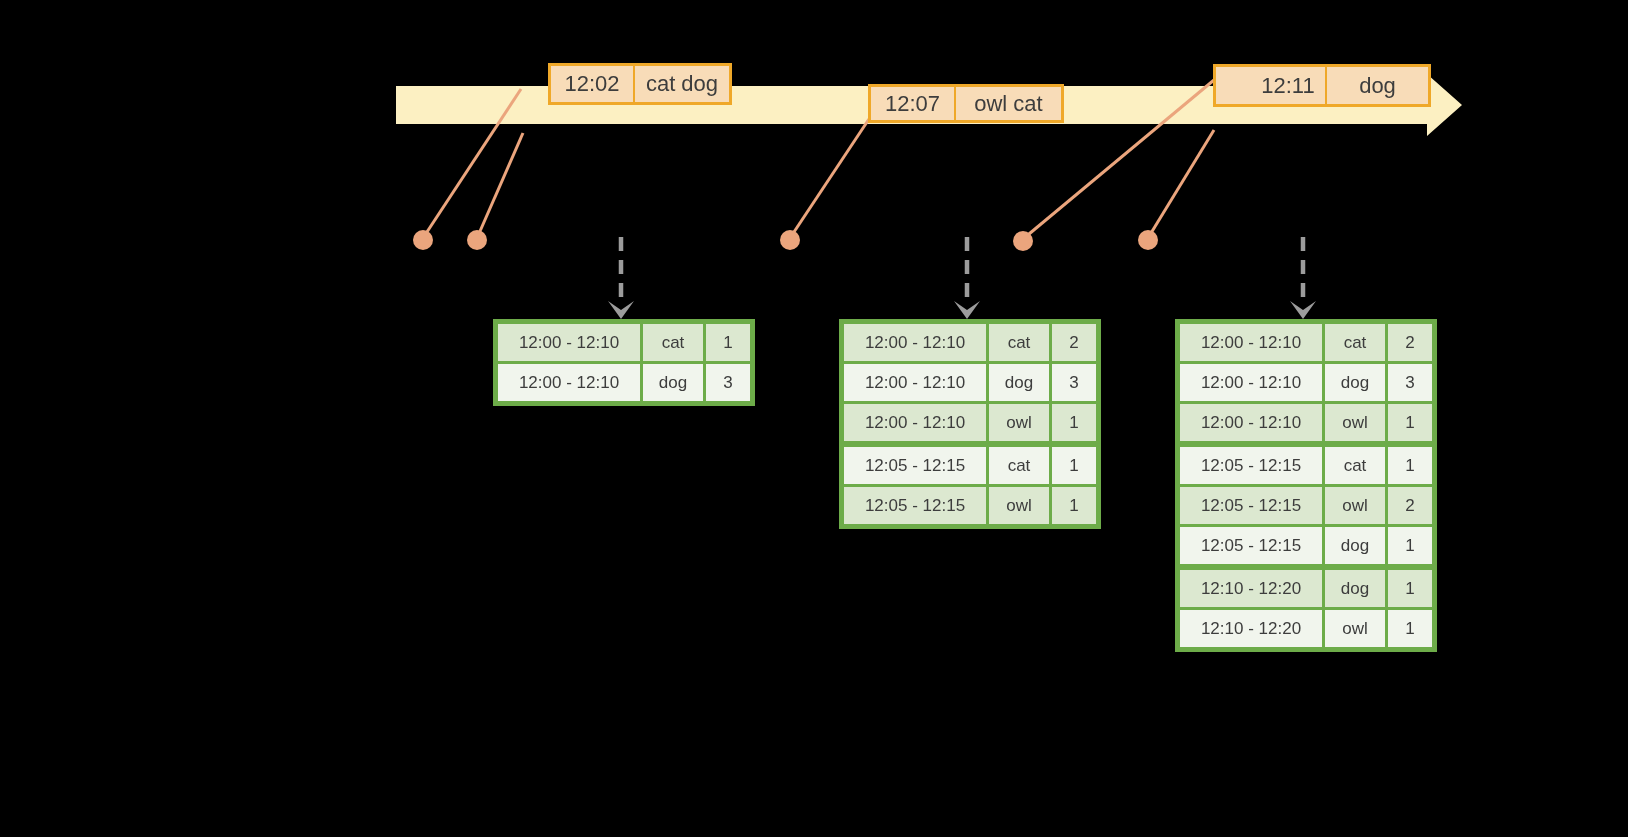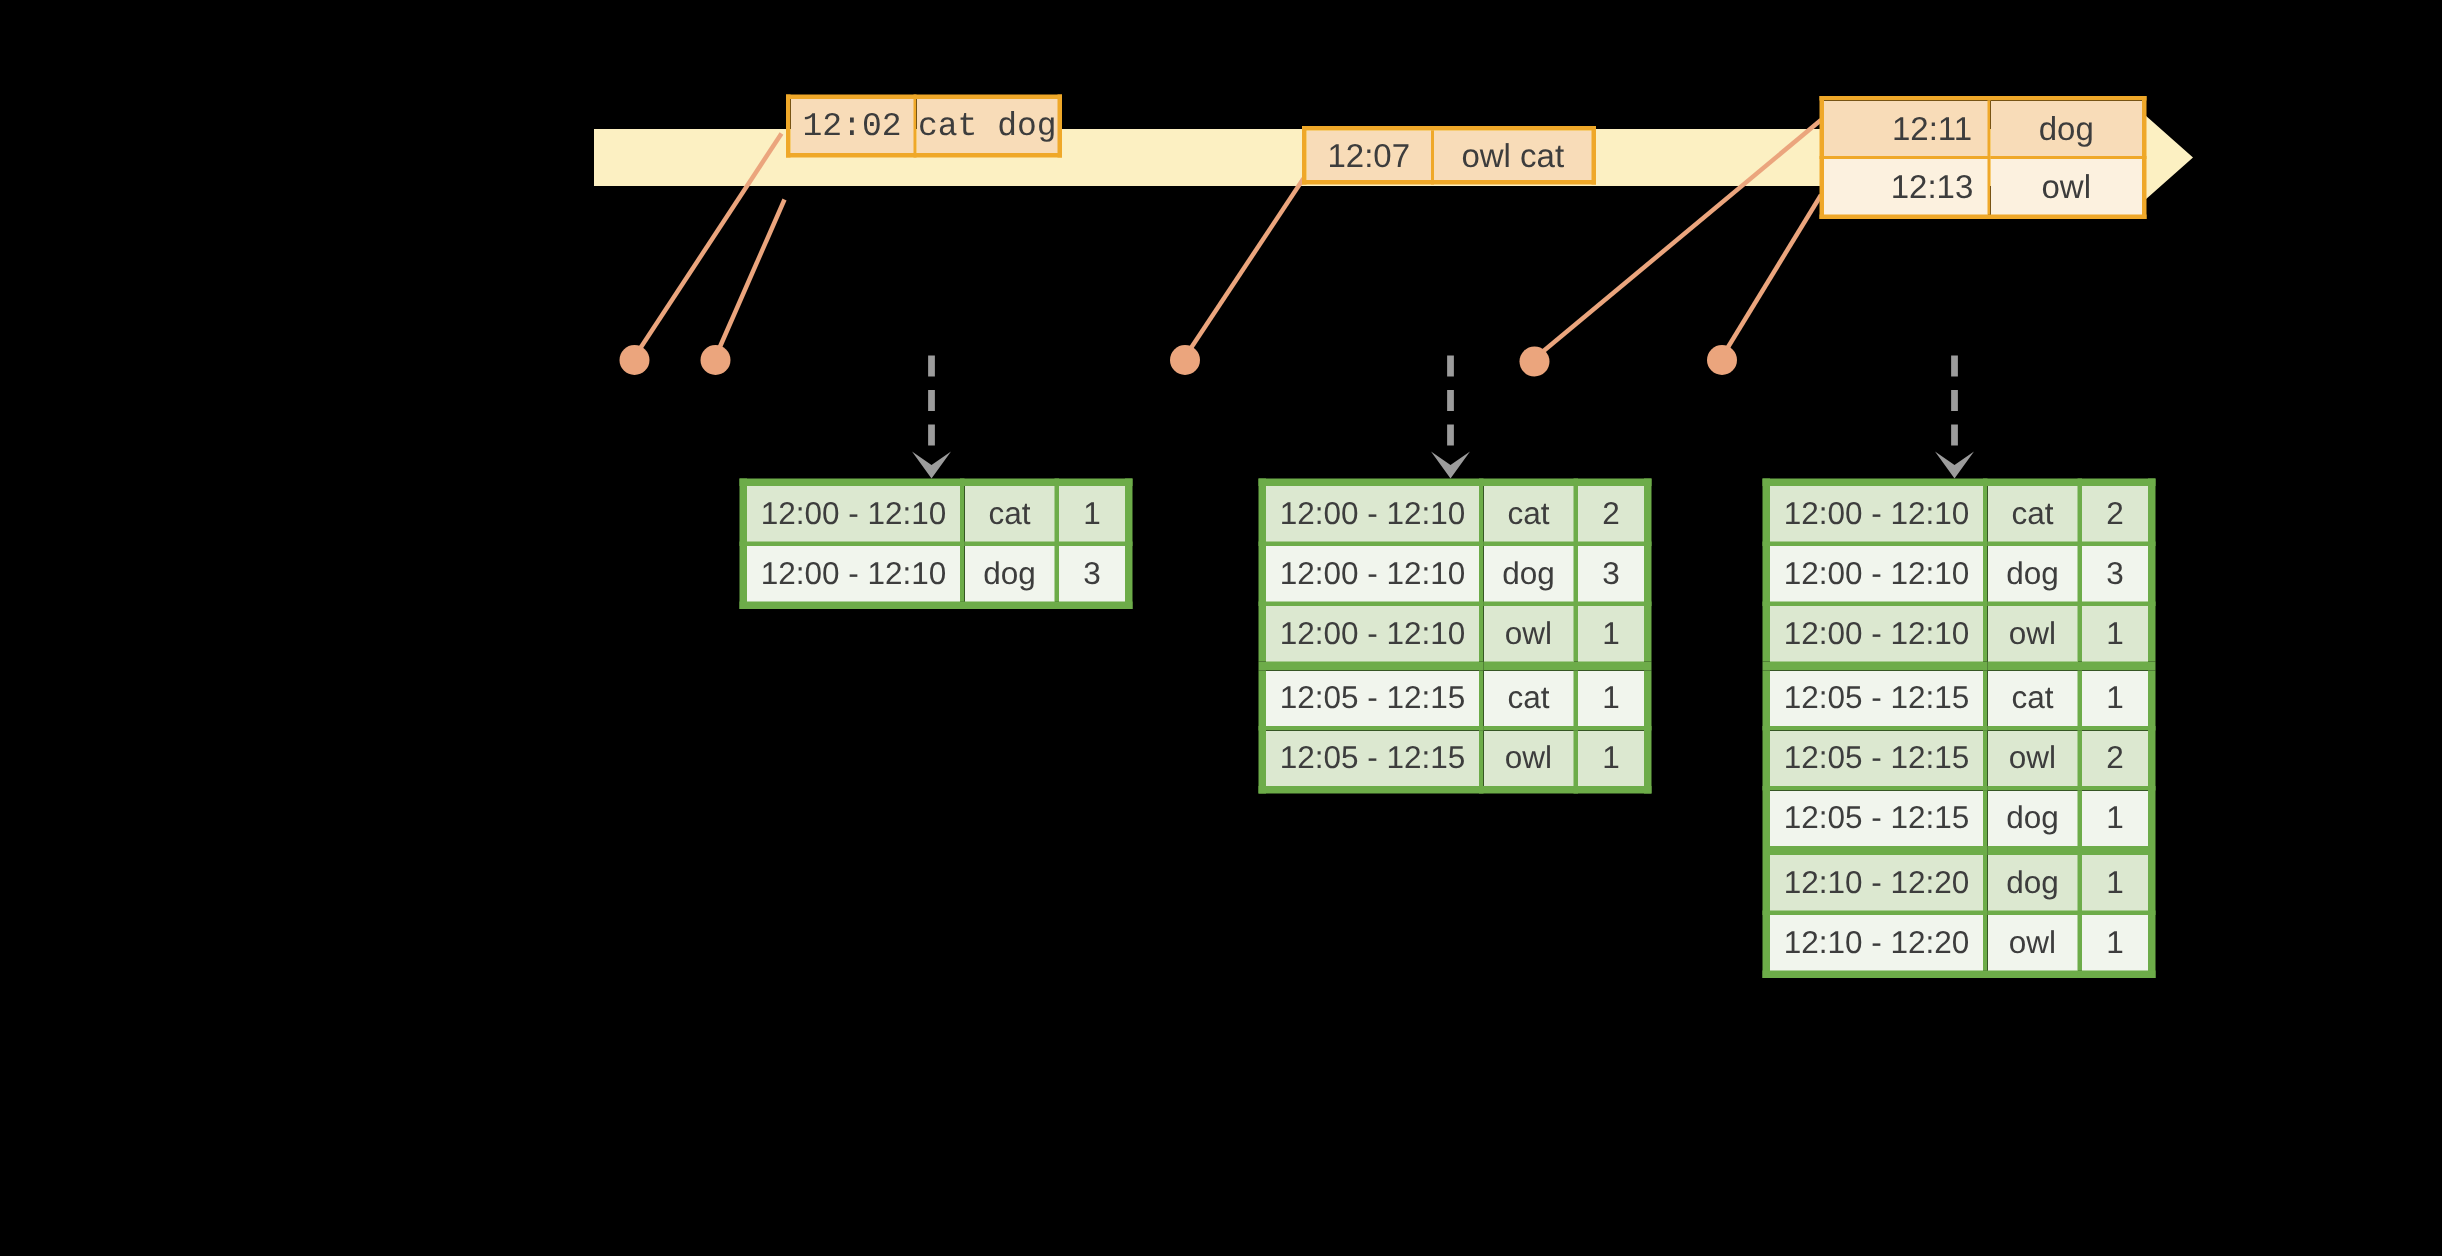--- a/index.html
+++ b/index.html
@@ -17,29 +17,29 @@
   .trigger-head { fill:var(--gray,#9c9c9c); }
 
   table { border-collapse:collapse; position:absolute; table-layout:fixed; }
   td { text-align:center; vertical-align:middle; overflow:hidden; white-space:nowrap; }
 
   
   .event-table { border:3px solid var(--event_border,#efa829); font-size:22px; }
   .event-table td { border:2px solid var(--event_border,#efa829); }
   .event-table tr.alt0 td { background:var(--event_fill_dark,#f8dcb8); }
   .event-table tr.alt1 td { background:var(--event_fill_light,#fcf1df); }
-  .e1 { left:524px; top:63px;font-family:Liberation Mono, monospace; }
+  .e1 { left:548px; top:63px; }
   .e1 td:nth-child(1){ width:80px; }  .e1 td:nth-child(2){ width:92px; }  .e1 td{ height:34px; }
   .e2 { left:868px; top:84px; }
   .e2 td:nth-child(1){ width:81px; }  .e2 td:nth-child(2){ width:103px; } .e2 td{ height:31px;text-align:center; }
   .e3 { left:1213px; top:64px; }
   .e3 td:nth-child(1){ width:72px;padding-left:36px; }  .e3 td:nth-child(2){ width:99px; }  .e3 td{ height:35px; }
 
   
-  .result-table { border:5px solid var(--table_border,#6dac49); font-size:21px;padding-left:28px; }
+  .result-table { border:5px solid var(--table_border,#6dac49); font-size:17px;padding-left:28px; }
   .result-table td { border:3px solid var(--table_border,#6dac49); height:35px; }
   .result-table td:nth-child(1){ width:140px; }
   .result-table td:nth-child(2){ width:58px; }
   .result-table td:nth-child(3){ width:42px; }
   .result-table tr.alt0 td { background:var(--row_dark,#dce8d0); }
   .result-table tr.alt1 td { background:var(--row_light,#f1f5ed); }
   .result-table tr.group-end td { border-bottom-width:6px; }
   .t1 { left:493px; top:319px; }
   .t2 { left:839px; top:319px; }
   .t3 { left:1175px; top:319px; }
@@ -90,24 +90,20 @@
           <td>12:07</td>
           <td>owl cat</td>
         </tr>
       </tbody>
   </table>
   <table class="event-table e3">
     <tbody>
         <tr class="alt0">
           <td>12:11</td>
           <td>dog</td>
-        </tr>
-        <tr class="alt1">
-          <td>12:13</td>
-          <td>owl</td>
         </tr>
       </tbody>
   </table>
 
   <table class="result-table t1">
     <tbody>
         <tr class="alt0">
           <td>12:00 - 12:10</td>
           <td>cat</td>
           <td>1</td>

